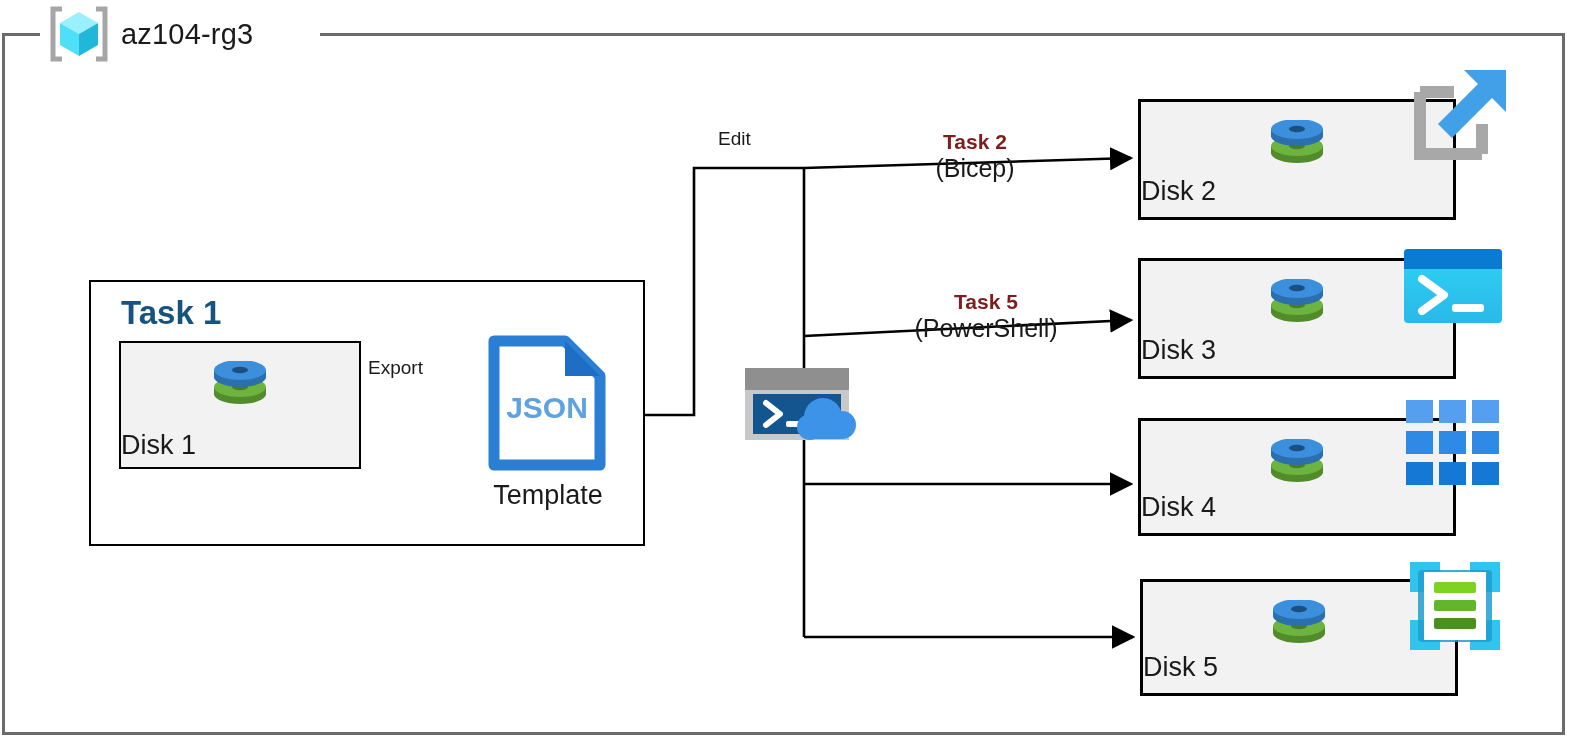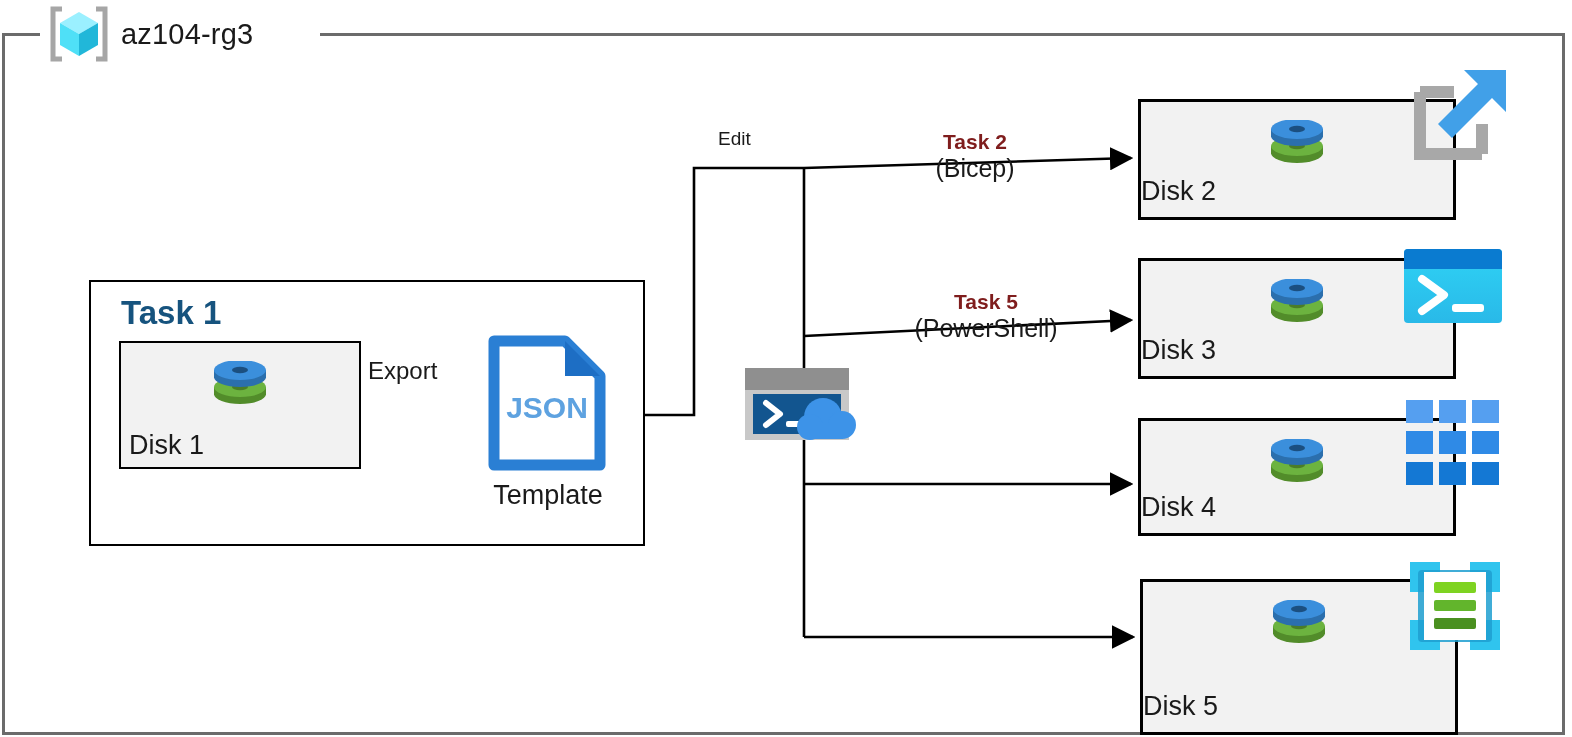--- a/index.html
+++ b/index.html
@@ -22,25 +22,25 @@
   .task1-box{position:absolute;left:89px;top:280px;width:556px;height:266px;
              border:2px solid #000;box-sizing:border-box;background:#ffffff;}
   .task1-label{position:absolute;left:121px;top:294px;font-size:33px;font-weight:bold;color:#16537e;}
 
   .disk-box{position:absolute;border:3px solid #000;box-sizing:border-box;background:#f2f2f2;}
   .disk-box .disk-ico{position:absolute;left:50%;transform:translateX(-50%);top:18px;}
   .disk-box .disk-cap{position:absolute;left:0;right:0;bottom:10px;
                       font-size:27px;color:#1a1a1a;}
 
   .box1{left:119px;top:341px;width:242px;height:128px;border-width:2px;}
-  .box1 .disk-cap{bottom:6px;padding-left:8px;}
+  .box1 .disk-cap{bottom:6px;}
   .box2{left:1138px;top:99px;width:318px;height:121px;}
   .box3{left:1138px;top:258px;width:318px;height:121px;}
   .box4{left:1138px;top:418px;width:318px;height:118px;}
-  .box5{left:1140px;top:579px;width:318px;height:156px;}
+  .box5{left:1140px;top:579px;width:318px;height:117px;}
 
   
   .disk-ico{width:62px;height:60px;}
 
   
   .tpl-wrap{position:absolute;left:487px;top:334px;}
   .tpl-doc{width:120px;height:138px;text-decoration:underline;}
   .tpl-cap{position:absolute;left:-24px;top:146px;width:170px;text-align:center;
            font-size:27px;color:#1a1a1a;}
 
@@ -49,21 +49,21 @@
 
   
   .wires{position:absolute;left:0;top:0;width:1572px;height:737px;pointer-events:none;}
 
   
   .edge-label{position:absolute;text-align:center;white-space:nowrap;}
   .edge-label .t{display:block;font-size:21px;font-weight:bold;color:#7f1d1d;line-height:1.08;}
   .edge-label .s{display:block;font-size:25px;color:#1a1a1a;line-height:1.12;}
 
   .lbl-edit{position:absolute;left:718px;top:128px;font-size:19px;color:#1a1a1a;}
-  .lbl-export{position:absolute;left:368px;top:357px;font-size:24px;color:#1a1a1a;}
+  .lbl-export{position:absolute;left:368px;top:357px;font-size:19px;color:#1a1a1a;}
 
   .lbl-t2{left:862px;top:131px;width:226px;}
   .lbl-t3{left:866px;top:291px;width:240px;}
   .lbl-t4{left:866px;top:449px;width:226px;}
   .lbl-t5{left:866px;top:602px;width:226px;}
 
   
   .svc{position:absolute;}
   .svc-portal{left:1406px;top:66px;width:106px;height:104px;}
   .svc-ps{left:1404px;top:249px;width:98px;height:74px;}

